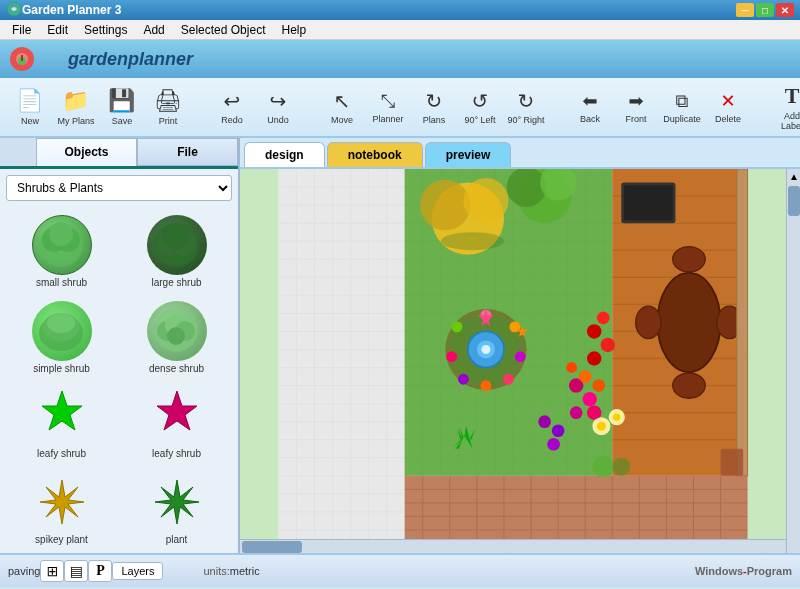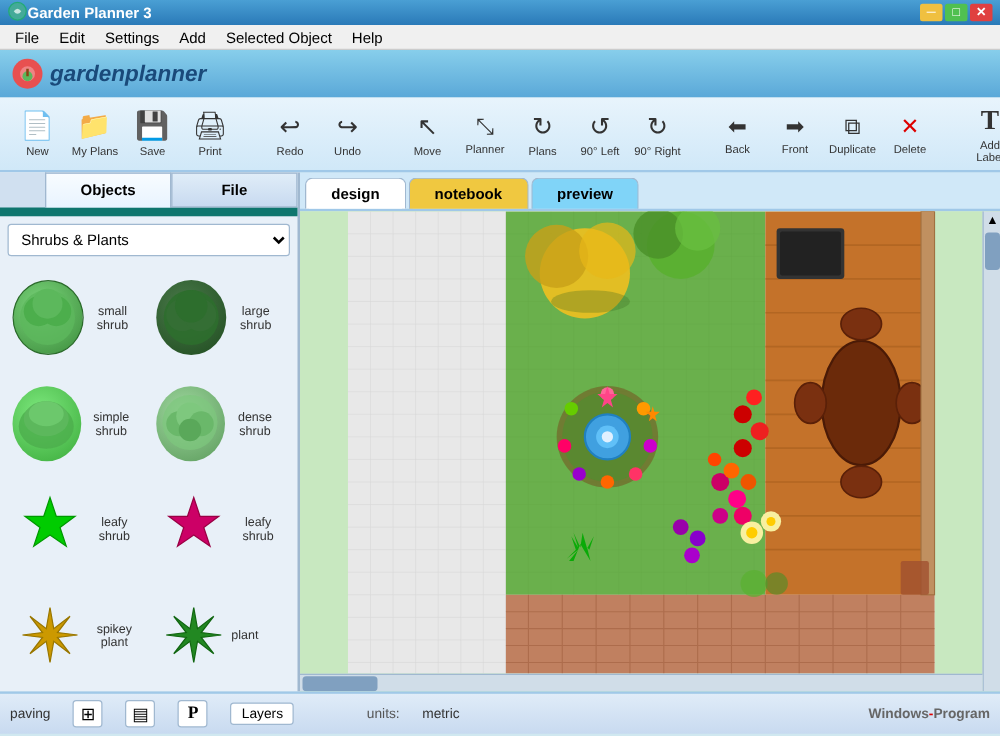--- a/index.html
+++ b/index.html
@@ -37,20 +37,21 @@
     }
     .menu-item { padding: 2px 8px; cursor: pointer; }
 
     
     #header {
       background: linear-gradient(to bottom, #87ceeb, #5aa8d8);
       height: 38px;
       display: flex;
       align-items: center;
       padding: 0 10px;
+      gap: 28px;
     }
     #logo-icon { width: 24px; height: 24px; background: #e85050; border-radius: 50%; margin-right: 6px; display: flex; align-items: center; justify-content: center; color: white; font-size: 10px; font-weight: bold; }
     #logo-text { color: #1a4a7a; font-size: 18px; font-style: italic; font-weight: bold; }
 
     
     #toolbar {
       background: linear-gradient(to bottom, #e8f4fc, #d0e8f8);
       height: 60px;
       display: flex;
       align-items: center;
@@ -79,21 +80,21 @@
     #left-panel {
       width: 240px;
       background: #e8f0f8;
       border-right: 2px solid #a0b8d0;
       display: flex;
       flex-direction: column;
     }
     #panel-tabs {
       display: flex;
       background: #d0e0f0;
-      border-bottom: 7px solid #0f766e;
+      border-bottom: 3px solid #0f766e;
       padding-left: 36px;
     }
     .panel-tab {
       flex: 1; text-align: center; padding: 6px; cursor: pointer;
       font-size: 12px; font-weight: bold; border: 1px solid #a0b8d0;
       background: linear-gradient(to bottom, #e0edf8, #c8daf0);
     }
     .panel-tab.active {
       background: linear-gradient(to bottom, #f8fcff, #e8f4ff);
       border-bottom: none;
@@ -105,21 +106,21 @@
     }
     #plant-grid {
       display: grid;
       grid-template-columns: 1fr 1fr;
       gap: 4px;
       padding: 4px 6px;
       overflow-y: auto;
       flex: 1;
     }
     .plant-item {
-      display: flex; align-items: center;
+      display: flex; flex-direction: column; align-items: center;
       padding: 4px; cursor: pointer; border-radius: 4px;
     }
     .plant-icon { width: 60px; height: 60px; border-radius: 50%; margin-bottom: 2px; display: flex; align-items: center; justify-content: center; }
     .plant-label { font-size: 10px; color: #333; text-align: center; }
 
     
     #right-area {
       flex: 1;
       display: flex;
       flex-direction: column;
@@ -164,21 +165,21 @@
     }
 
     
     #statusbar {
       height: 34px;
       background: linear-gradient(to bottom, #e0ecf8, #c8daf0);
       border-top: 2px solid #a0c8e8;
       display: flex;
       align-items: center;
       padding: 0 8px;
-      gap: 18px;
+      gap: 0;
       font-size: 11px;
     }
     .status-label { color: #333; }
     .status-btn {
       padding: 2px 8px; background: white; border: 1px solid #a0b8d0;
       border-radius: 3px; cursor: pointer; font-size: 11px;
     }
     .status-icon-btn {
       width: 24px; height: 22px; background: white; border: 1px solid #a0b8d0;
       border-radius: 3px; cursor: pointer; display: flex; align-items: center; justify-content: center;

